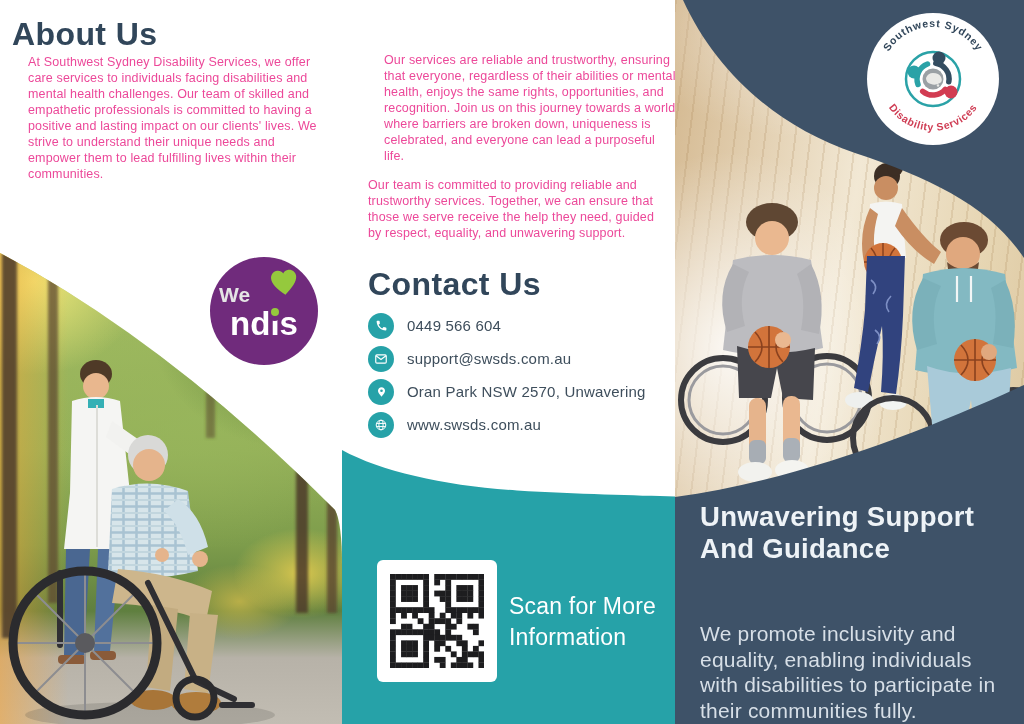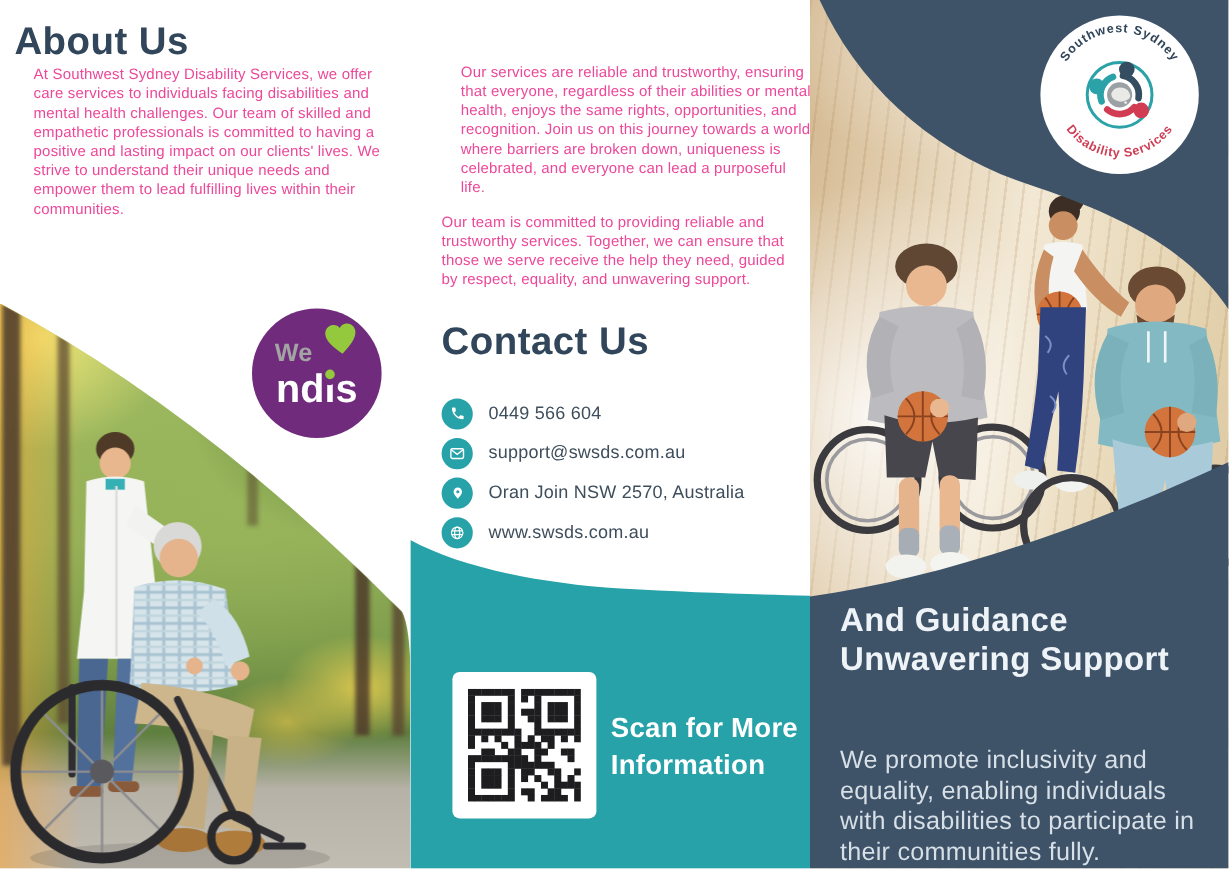--- a/index.html
+++ b/index.html
@@ -14,21 +14,21 @@
   .panel-right{left:675px;width:349px;overflow:hidden;}
 
   .h-navy{margin:0;color:var(--heading,#31465a);font-weight:700;letter-spacing:.4px;}
   .about-heading{position:absolute;left:12px;top:16px;font-size:32px;}
   .body-gray{margin:0;color:#ec4899;font-size:12.5px;line-height:16px;letter-spacing:.15px;}
   .about-body{position:absolute;left:28px;top:54px;width:302px;}
 
   
   .ndis-badge{position:absolute;left:210px;top:257px;width:108px;height:108px;border-radius:50%;
     background:var(--purple,#702b7c);}
-  .ndis-we{position:absolute;left:19px;top:26px;color:#a3a3a3;font-size:21px;font-weight:700;}
+  .ndis-we{position:absolute;left:9px;top:26px;color:#e5e5e5;font-size:21px;font-weight:700;}
   .heart-icon{position:absolute;left:55px;top:6px;width:38px;height:36px;transform:rotate(-6deg);}
   .ndis-word{position:absolute;left:0;right:0;top:48px;text-align:center;color:#fff;
     font-size:33px;font-weight:700;letter-spacing:0;}
   .idot-cover{position:absolute;left:59px;top:53px;width:11px;height:11px;border-radius:50%;
     background:var(--purple,#702b7c);}
   .idot{position:absolute;left:61px;top:51px;width:8px;height:8px;border-radius:50%;
     background:var(--green,#95c93d);}
 
   
   .photo-left{position:absolute;left:0;top:253px;width:342px;height:471px;
@@ -41,33 +41,33 @@
       radial-gradient(90px 60px at 88% 68%, rgba(222,201,79,.95), rgba(222,201,79,0) 75%),
       radial-gradient(80px 50px at 70% 74%, rgba(205,185,74,.8), rgba(205,185,74,0) 75%),
       linear-gradient(180deg,#a3bd62 0%,#94b058 42%,#7d9c4b 62%,#5f7f3f 76%,#b7b2a8 86%,#c2bdb3 100%);
   }
   .photo-left svg{position:absolute;inset:0;}
 
   
   .mid-p1{position:absolute;left:42px;top:52px;width:294px;}
   .mid-p2{position:absolute;left:26px;top:177px;width:294px;}
   .contact-heading{position:absolute;left:26px;top:266px;font-size:32px;}
-  .contact-list{position:absolute;left:26px;top:328px;margin:0;padding:0;list-style:none;text-align:right;}
+  .contact-list{position:absolute;left:26px;top:309px;margin:0;padding:0;list-style:none;text-align:right;}
   .contact-list li{display:flex;align-items:center;height:33px;}
   .cicon{flex:0 0 26px;width:26px;height:26px;border-radius:50%;background:var(--teal,#26a2a8);
     display:flex;align-items:center;justify-content:center;margin-right:13px;}
   .ctext{color:#3e4e5c;font-size:15px;letter-spacing:.2px;}
 
   
   .teal-section{position:absolute;left:0;top:445px;width:333px;height:279px;}
   .teal-section>svg{position:absolute;inset:0;}
   .qr-box{position:absolute;left:35px;top:115px;width:120px;height:122px;background:#fff;border-radius:6px;}
   .qr-box svg{position:absolute;left:13px;top:14px;width:94px;height:94px;fill:#1d1d1f;}
   .scan-text{position:absolute;left:167px;top:146px;width:185px;color:#fff;font-size:23px;
-    line-height:31px;font-weight:700;letter-spacing:.2px;}
+    line-height:31px;font-weight:400;letter-spacing:.2px;}
 
   
   .photo-right{position:absolute;inset:0;
     background:
       radial-gradient(240px 280px at 16% 48%, rgba(255,255,255,.85), rgba(255,255,255,0) 70%),
       radial-gradient(300px 160px at 45% 4%, rgba(255,255,255,.55), rgba(255,255,255,0) 70%),
       repeating-linear-gradient(97deg, rgba(151,111,61,.16) 0 2px, rgba(0,0,0,0) 2px 15px),
       linear-gradient(100deg,#d3b78e 0%,#f2e8d4 45%,#e6d5b2 75%,#d8c199 100%);
   }
   .photo-right svg{position:absolute;inset:0;}
@@ -193,21 +193,21 @@
         </span>
         <span class="ctext">support@swsds.com.au</span>
       </li>
       <li>
         <span class="cicon">
           <svg width="13" height="13" viewBox="0 0 24 24">
               <path fill="#fff" d="M12 21.5S5.5 15.3 5.5 10.8C5.5 6.9 8.4 4 12 4s6.5 2.9 6.5 6.8C18.5 15.3 12 21.5 12 21.5z"></path>
               <circle cx="12" cy="10.6" r="2.4" style="fill:var(--teal,#26a2a8)"></circle>
             </svg>
         </span>
-        <span class="ctext">Oran Join NSW 2570, Australia</span>
+        <span class="ctext">Oran Park NSW 2570, Unwavering</span>
       </li>
       <li>
         <span class="cicon">
           <svg width="14" height="14" viewBox="0 0 24 24" fill="none" stroke="#fff" stroke-width="1.7">
               <circle cx="12" cy="12" r="8.2"></circle>
               <ellipse cx="12" cy="12" rx="3.6" ry="8.2"></ellipse>
               <path d="M4.3 9.3h15.4M4.3 14.7h15.4"></path>
             </svg>
         </span>
         <span class="ctext">www.swsds.com.au</span>
@@ -480,20 +480,20 @@
           <circle cx="72" cy="73.5" r="1.2" fill="#e9e9e6"></circle>
         </g>
       </svg>
     </div>
 
     <div class="navy-bottom">
       <svg viewBox="0 0 349 339" preserveAspectRatio="none">
         <path d="M0 112 C 120 96 250 46 349 0 L 349 339 L 0 339 Z" style="fill:var(--navy,#3e5268)"></path>
       </svg>
       <h2 class="rp-heading">
+        <span>Unwavering Support</span>
         <span>And Guidance</span>
-        <span>Unwavering Support</span>
       </h2>
       <p class="rp-body">We promote inclusivity and equality, enabling individuals with disabilities to participate in their communities fully.</p>
     </div>
   </section>
 
 </div>
 
 </body></html>

